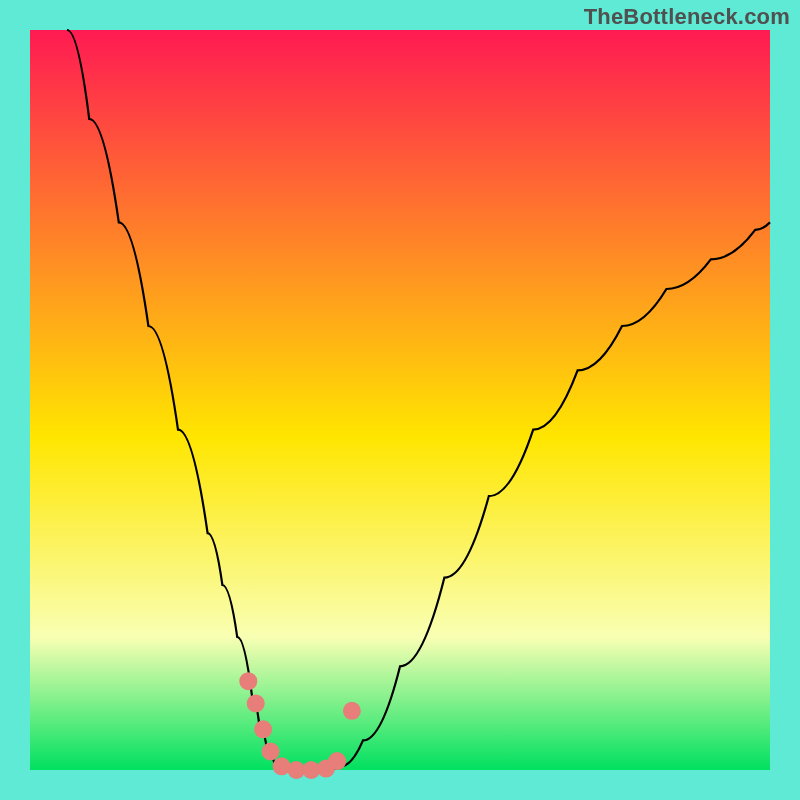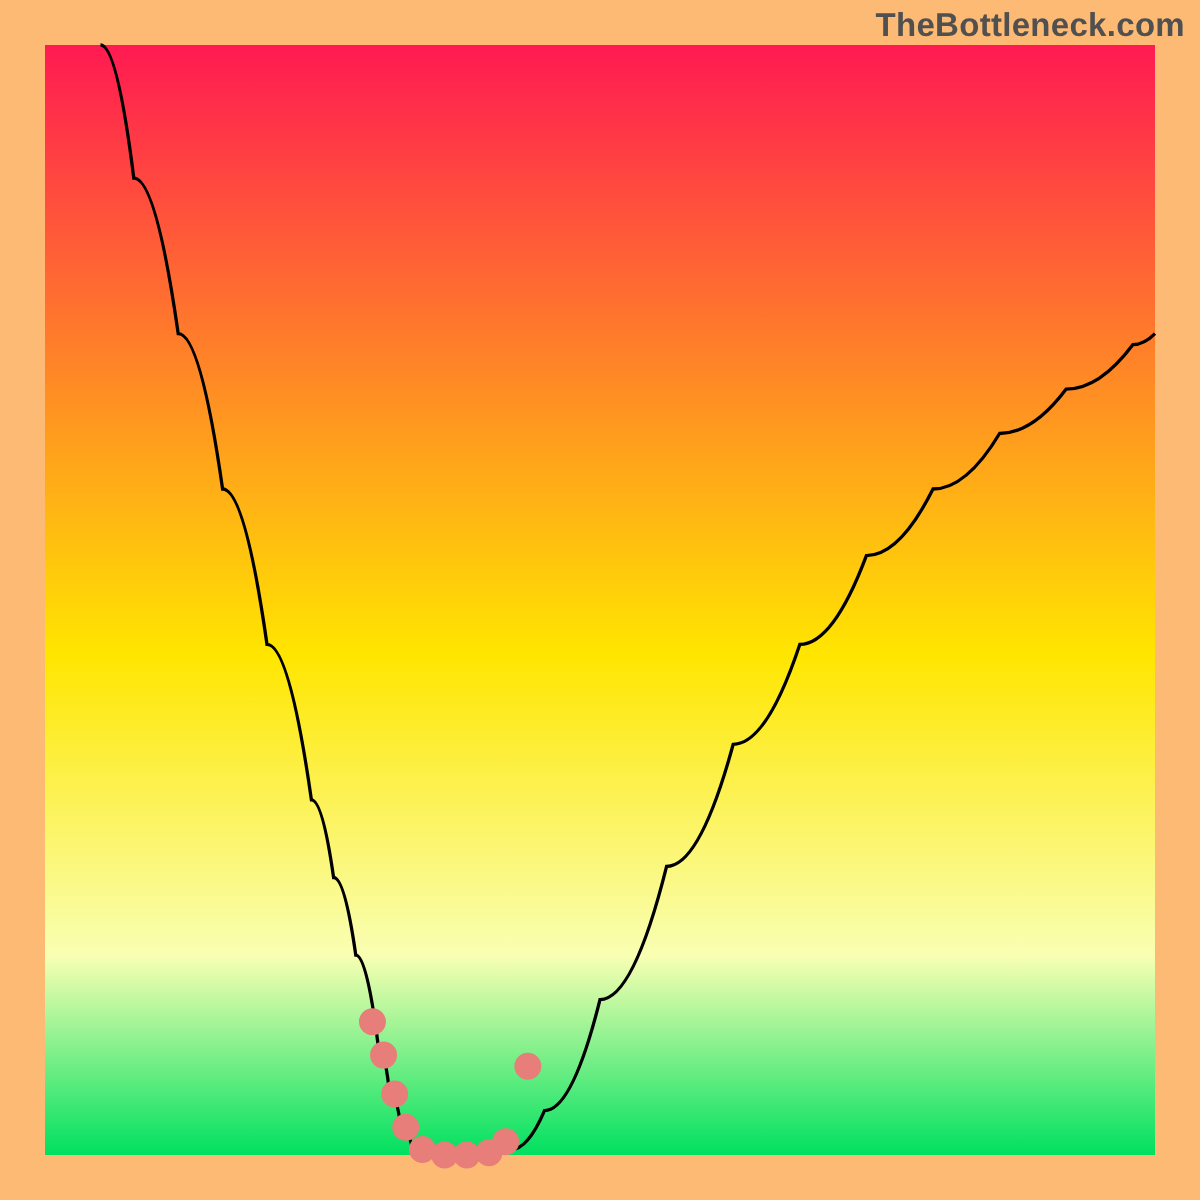--- a/index.html
+++ b/index.html
@@ -8,21 +8,21 @@
     width: 800px;
     height: 800px;
     background: #000;
     font-family: Arial, Helvetica, sans-serif;
     overflow: hidden;
   }
   .stage {
     position: relative;
     width: 800px;
     height: 800px;
-    background: #fdba74;
+    background: #5eead4;
   }
   .watermark {
     position: absolute;
     top: 4px;
     right: 10px;
     color: #505050;
     font-size: 22px;
     font-weight: 600;
     letter-spacing: 0.2px;
   }

